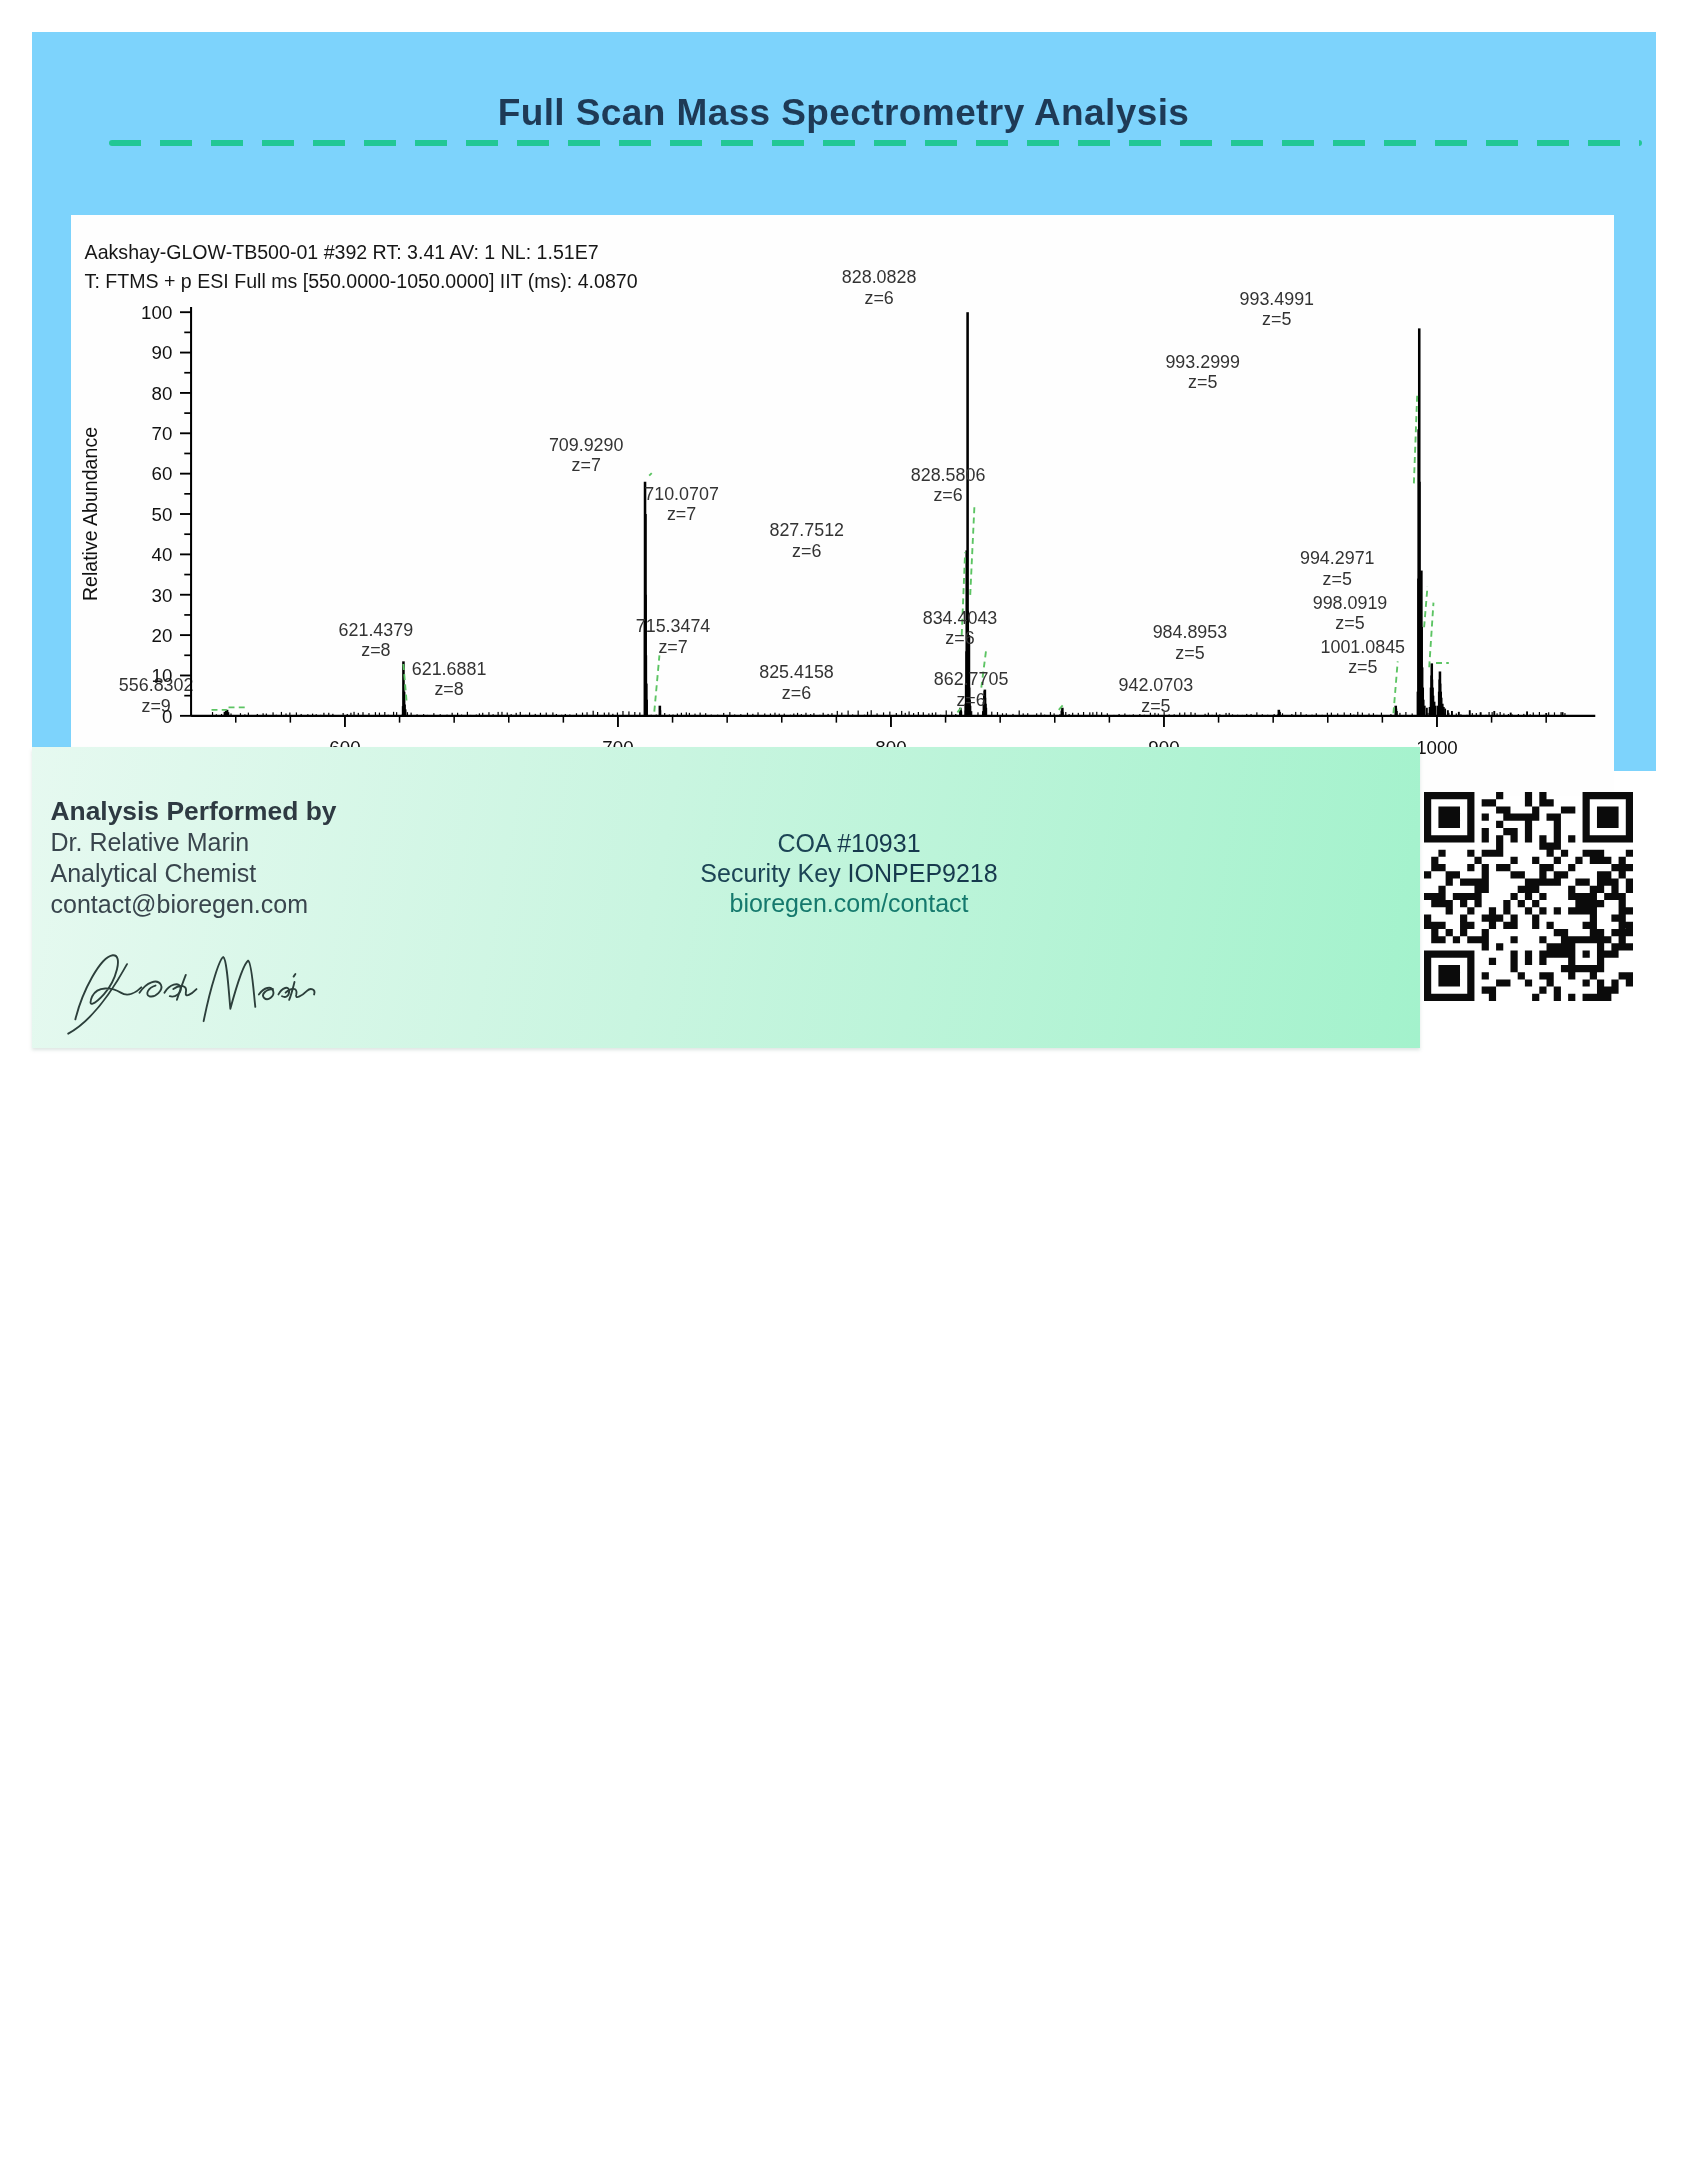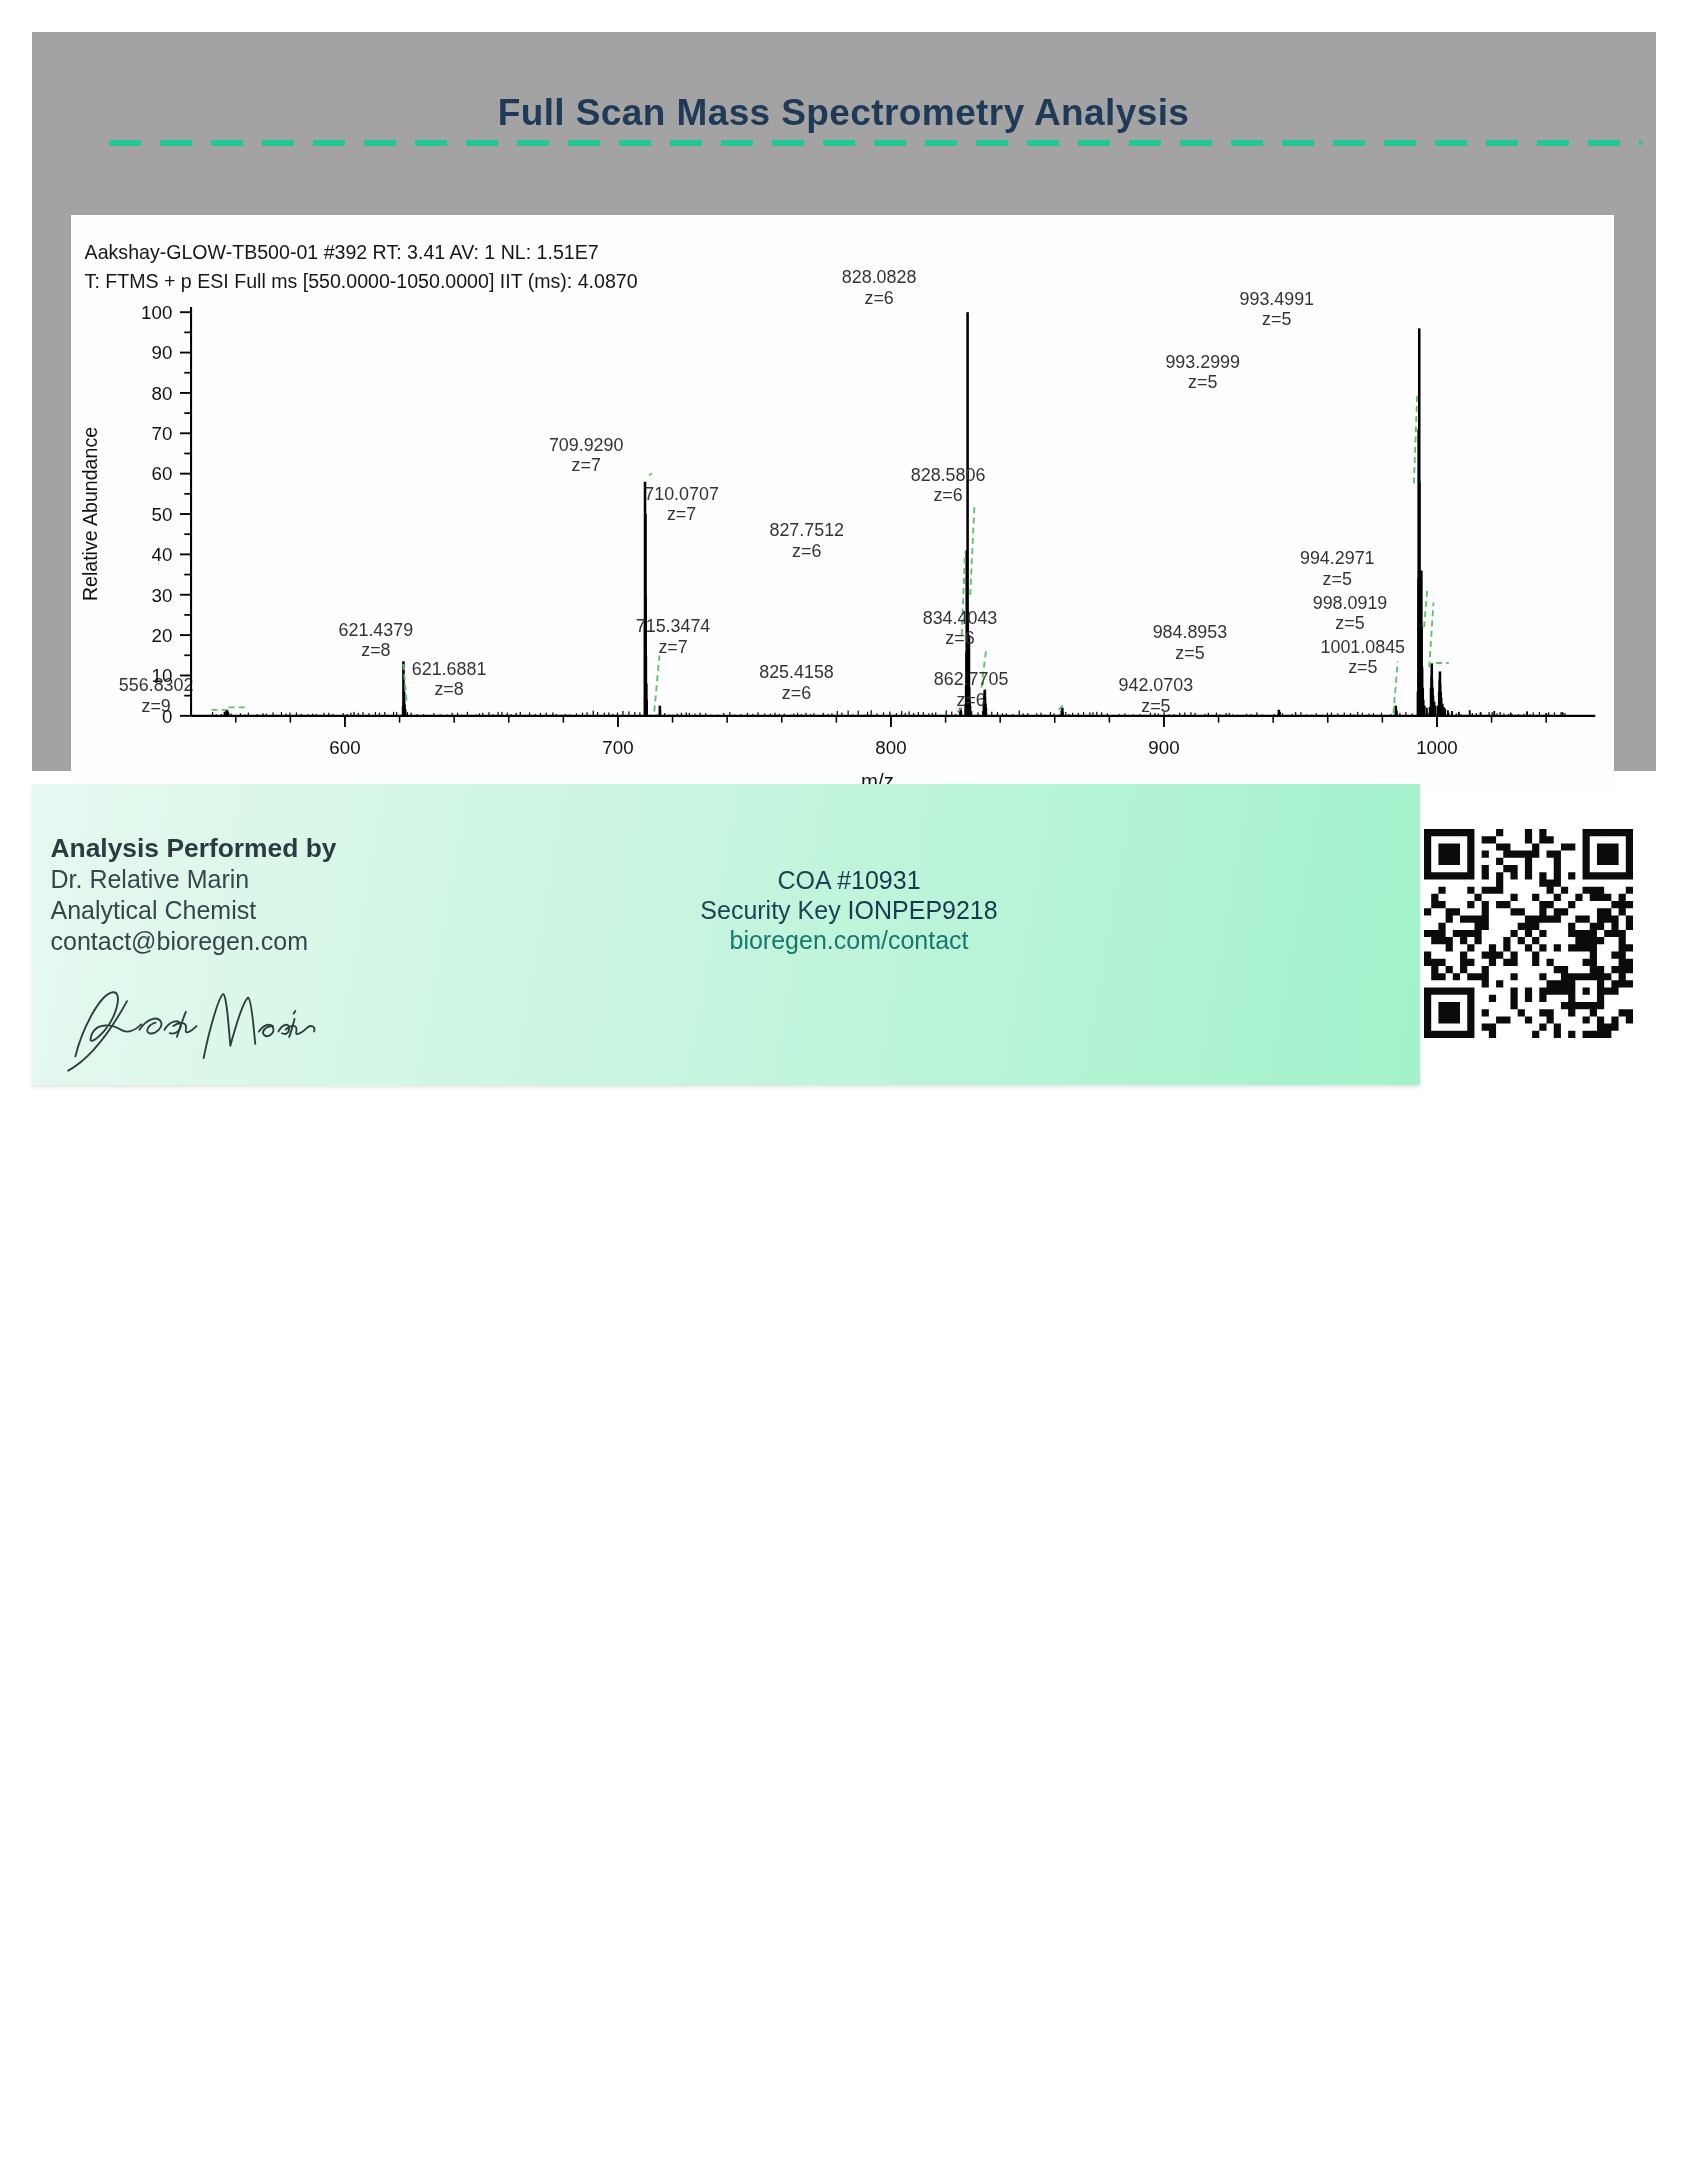--- a/index.html
+++ b/index.html
@@ -1,24 +1,24 @@
 <!DOCTYPE html>
 <html style="font-size:13.6px"><head>
 <meta charset="utf-8">
 <style>
   html,body{margin:0;padding:0;background:#ffffff;}
   body{width:1685px;height:2181px;position:relative;font-family:"Liberation Sans",sans-serif;-webkit-font-smoothing:antialiased;}
-  .mint-panel{position:absolute;left:31.5px;top:31.5px;width:1624px;height:739px;background:#a3a3a3;}
+  .mint-panel{position:absolute;left:31.5px;top:31.5px;width:1624px;height:739px;background:#7dd3fc;}
   .page-title{position:absolute;left:0;top:60px;width:100%;text-align:center;
     font-size:37px;font-weight:bold;color:#1e3a56;letter-spacing:0.4px;}
   .dash-divider{position:absolute;left:77px;top:108px;width:1533px;height:6.8px;border-radius:3.4px;
     background:repeating-linear-gradient(90deg,#22c795 0px,#22c795 32px,transparent 32px,transparent 51px);}
   .chart-panel{position:absolute;left:71px;top:168px;width:1543px;height:581px;background:#fefefe;margin-top:47px;}
   .chart-panel svg{position:absolute;left:0;top:0;}
-  .footer-panel{position:absolute;left:31.5px;top:784px;width:1388px;height:301px;
+  .footer-panel{position:absolute;left:31.5px;top:747px;width:1388px;height:301px;
     background:linear-gradient(100deg,#e6f9f0 0%,#c9f5e0 45%,#a3f2cc 100%);
     box-shadow:0 2.6px 3.4px rgba(120,150,140,0.25);}
   .analyst-block{position:absolute;left:19px;top:49px;line-height:31px;}
   .analyst-title{font-size:26.4px;font-weight:bold;color:#2e3a42;}
   .analyst-line{font-size:25px;color:#39454d;}
   .coa-block{position:absolute;left:477px;top:81px;width:681px;text-align:center;line-height:30px;}
   .coa-line{font-size:25px;color:#1c4455;}
   .coa-line b{font-weight:normal;color:#16394d;}
   .verify-line{font-size:25px;color:#15796d;}
   .signature-wrap{position:absolute;left:24px;top:194px;width:281px;height:98px;}

